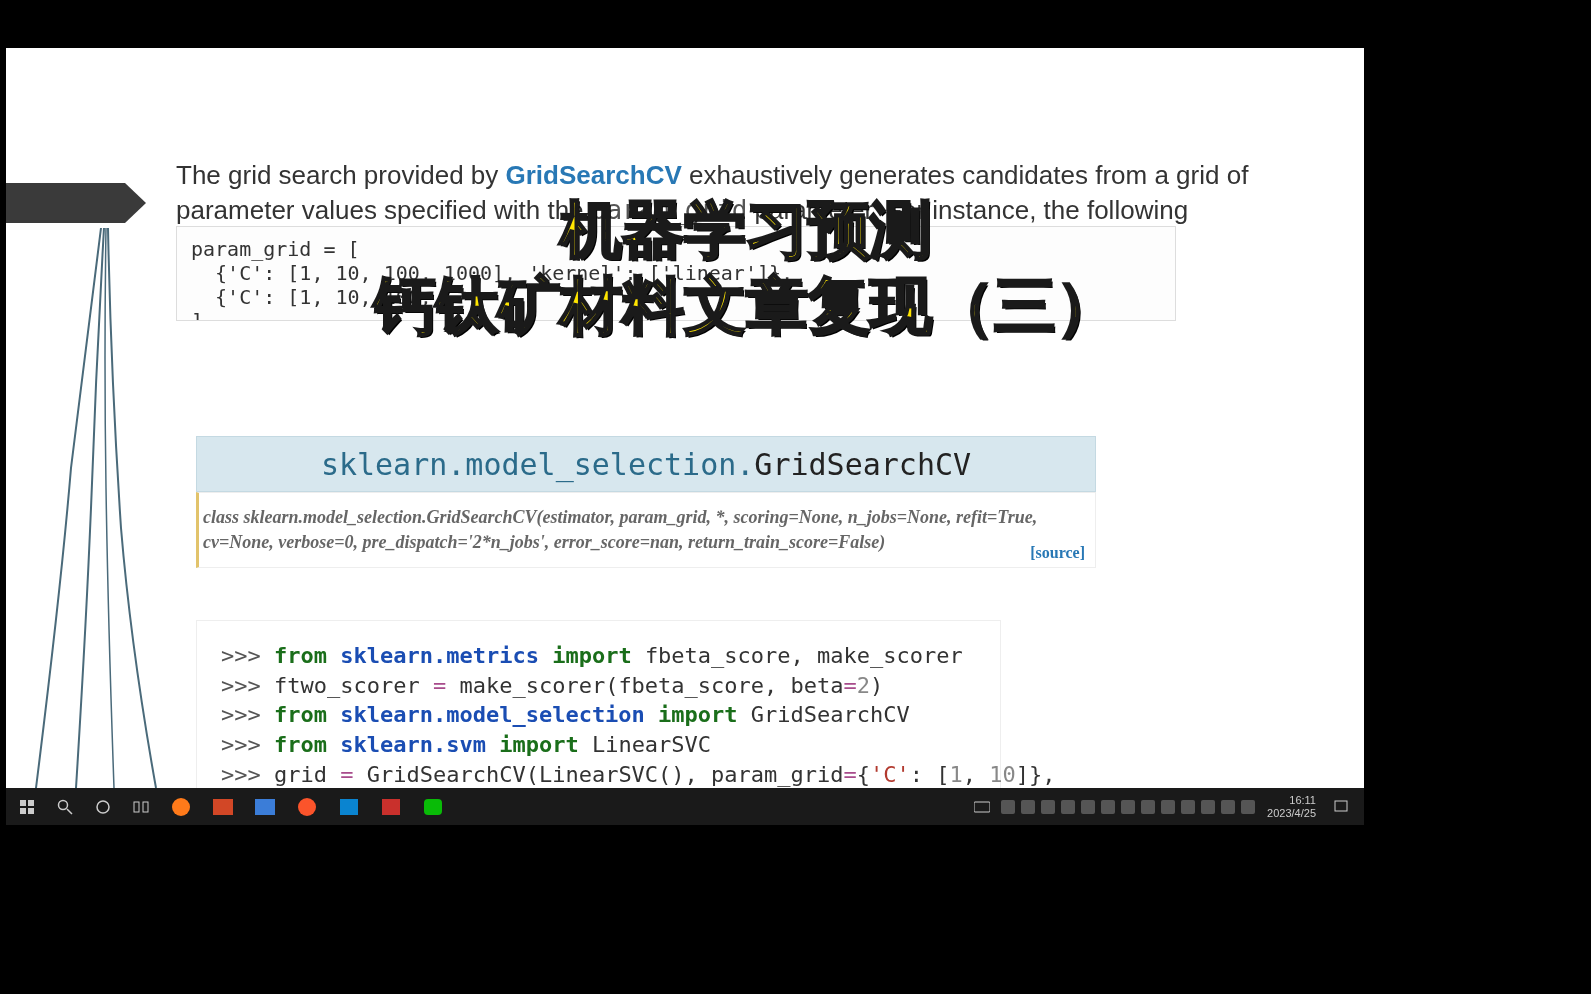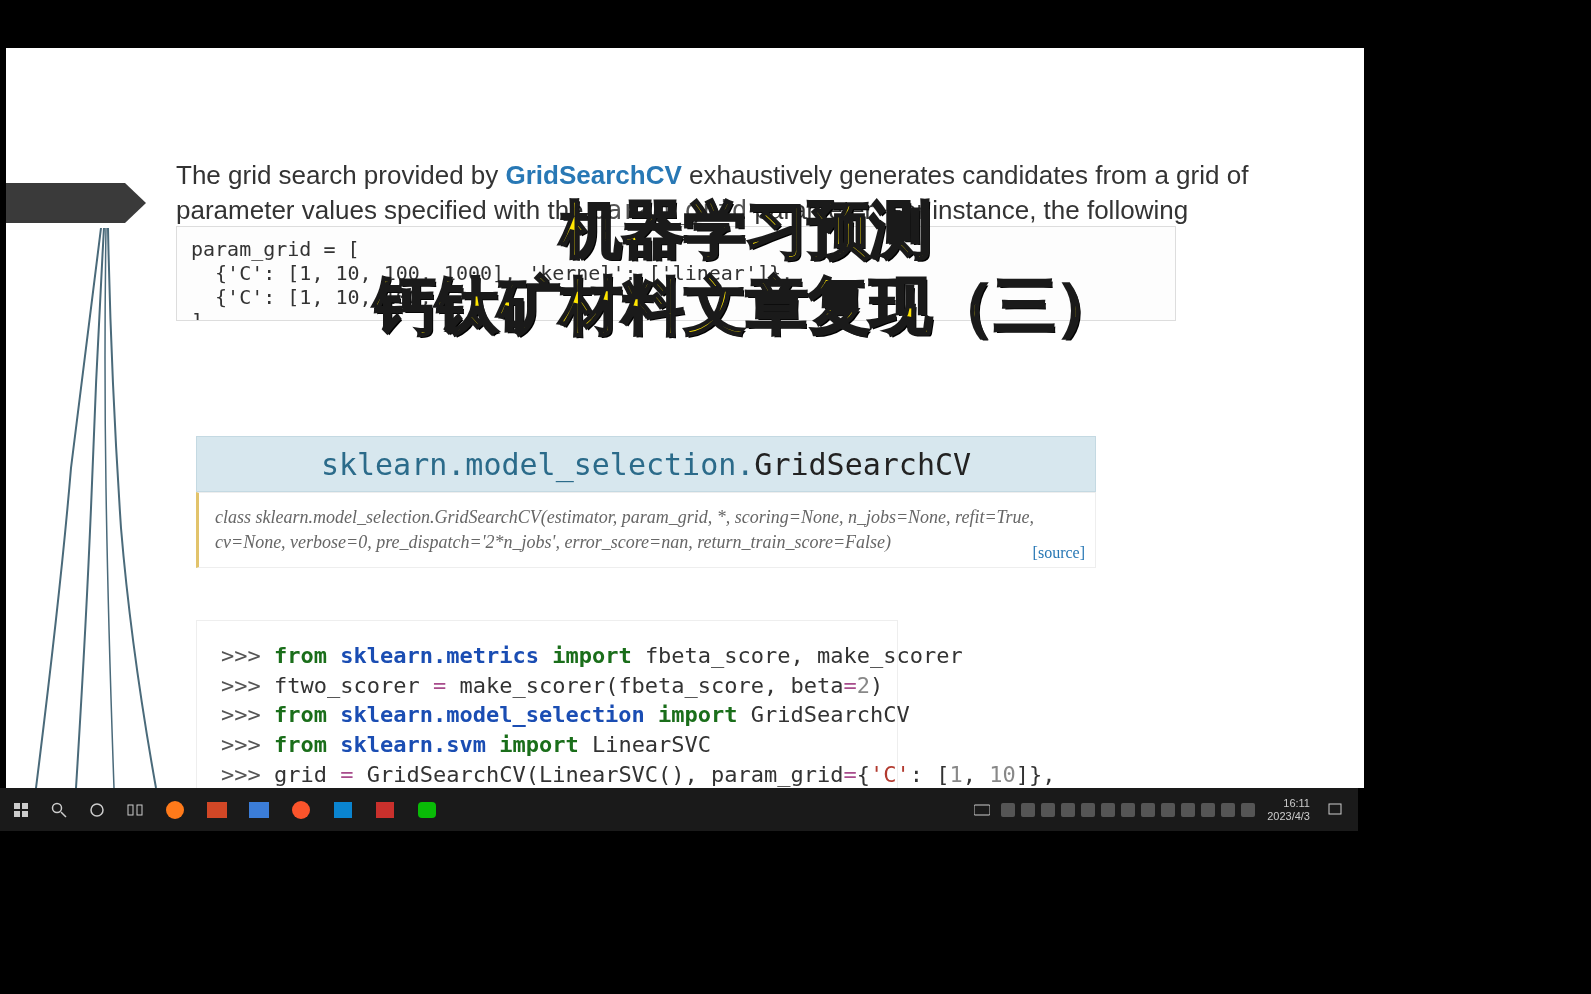--- a/index.html
+++ b/index.html
@@ -80,41 +80,42 @@
     justify-content: center;
     font-family: Consolas, monospace;
     font-size: 30px;
   }
   .api-mod { color: #2b6b8a; }
   .api-cls { color: #222; font-weight: 400; }
   .api-sig {
     background: #fff;
     border: 1px solid #eee;
     border-left: 3px solid #e2c36b;
-    padding: 12px 16px;
+    padding: 12px 4px;
     font-style: italic;
     font-family: Georgia, serif;
     font-size: 18px;
     color: #666;
     line-height: 1.4;
     position: relative;
+    font-weight: bold;
   }
   .api-source {
     position: absolute;
     right: 10px;
     bottom: 3px;
     color: #2878b5;
     font-size: 16px;
     font-style: normal;
   }
   .example-box {
     position: absolute;
     top: 572px;
     left: 190px;
-    width: 702px;
+    width: 805px;
     background: #fff;
     border: 1px solid #eee;
     padding: 20px 24px;
     font-family: Consolas, monospace;
     font-size: 22px;
     line-height: 1.35;
     white-space: pre;
     color: #222;
   }
   .py-prompt { color: #555; }
@@ -137,24 +138,24 @@
     font-weight: 900;
     color: #ffe500;
     -webkit-text-stroke: 2.5px #1a1a1a;
     text-shadow: 2px 2px 0 #000;
     white-space: nowrap;
   }
   .ot1 { font-size: 62px; }
   .ot2 { font-size: 62px; margin-top: -8px; }
   .taskbar {
     position: absolute;
-    left: 0;
+    left: 6px;
     top: 788px;
     width: 1358px;
-    height: 43px;
+    height: 37px;
     background: #1a1a1a;
     display: flex;
     align-items: center;
   }
   .tb-left { display: flex; align-items: center; gap: 12px; padding-left: 8px; height: 100%; }
   .tb-icon { width: 26px; height: 18px; display: flex; align-items: center; justify-content: center; font-size: 14px; color: #ccc; }
   .tb-icon svg { width: 16px; height: 16px; }
   .tb-app { width: 30px; height: 22px; display:flex;align-items:center;justify-content:center; border-radius:2px;}
   .tb-firefox { background: #ff7a1a; border-radius: 50%; width:18px;height:18px;}
   .tb-ppt { background: #d24726; width:20px;height:16px;}
@@ -282,21 +283,21 @@
     <div class="tray-icon"></div>
     <div class="tray-icon"></div>
     <div class="tray-icon"></div>
     <div class="tray-icon"></div>
     <div class="tray-icon"></div>
     <div class="tray-icon"></div>
     <div class="tray-icon"></div>
     <div class="tray-icon"></div>
     <div class="tb-clock">
       <div>16:11</div>
-      <div>2023/4/3</div>
+      <div>2023/4/25</div>
     </div>
     <div class="tb-icon">
       <svg viewBox="0 0 16 16">
           <rect x="2" y="2" width="12" height="10" stroke="#ccc" fill="none"></rect>
         </svg>
     </div>
   </div>
 </div>
 
 </body></html>

